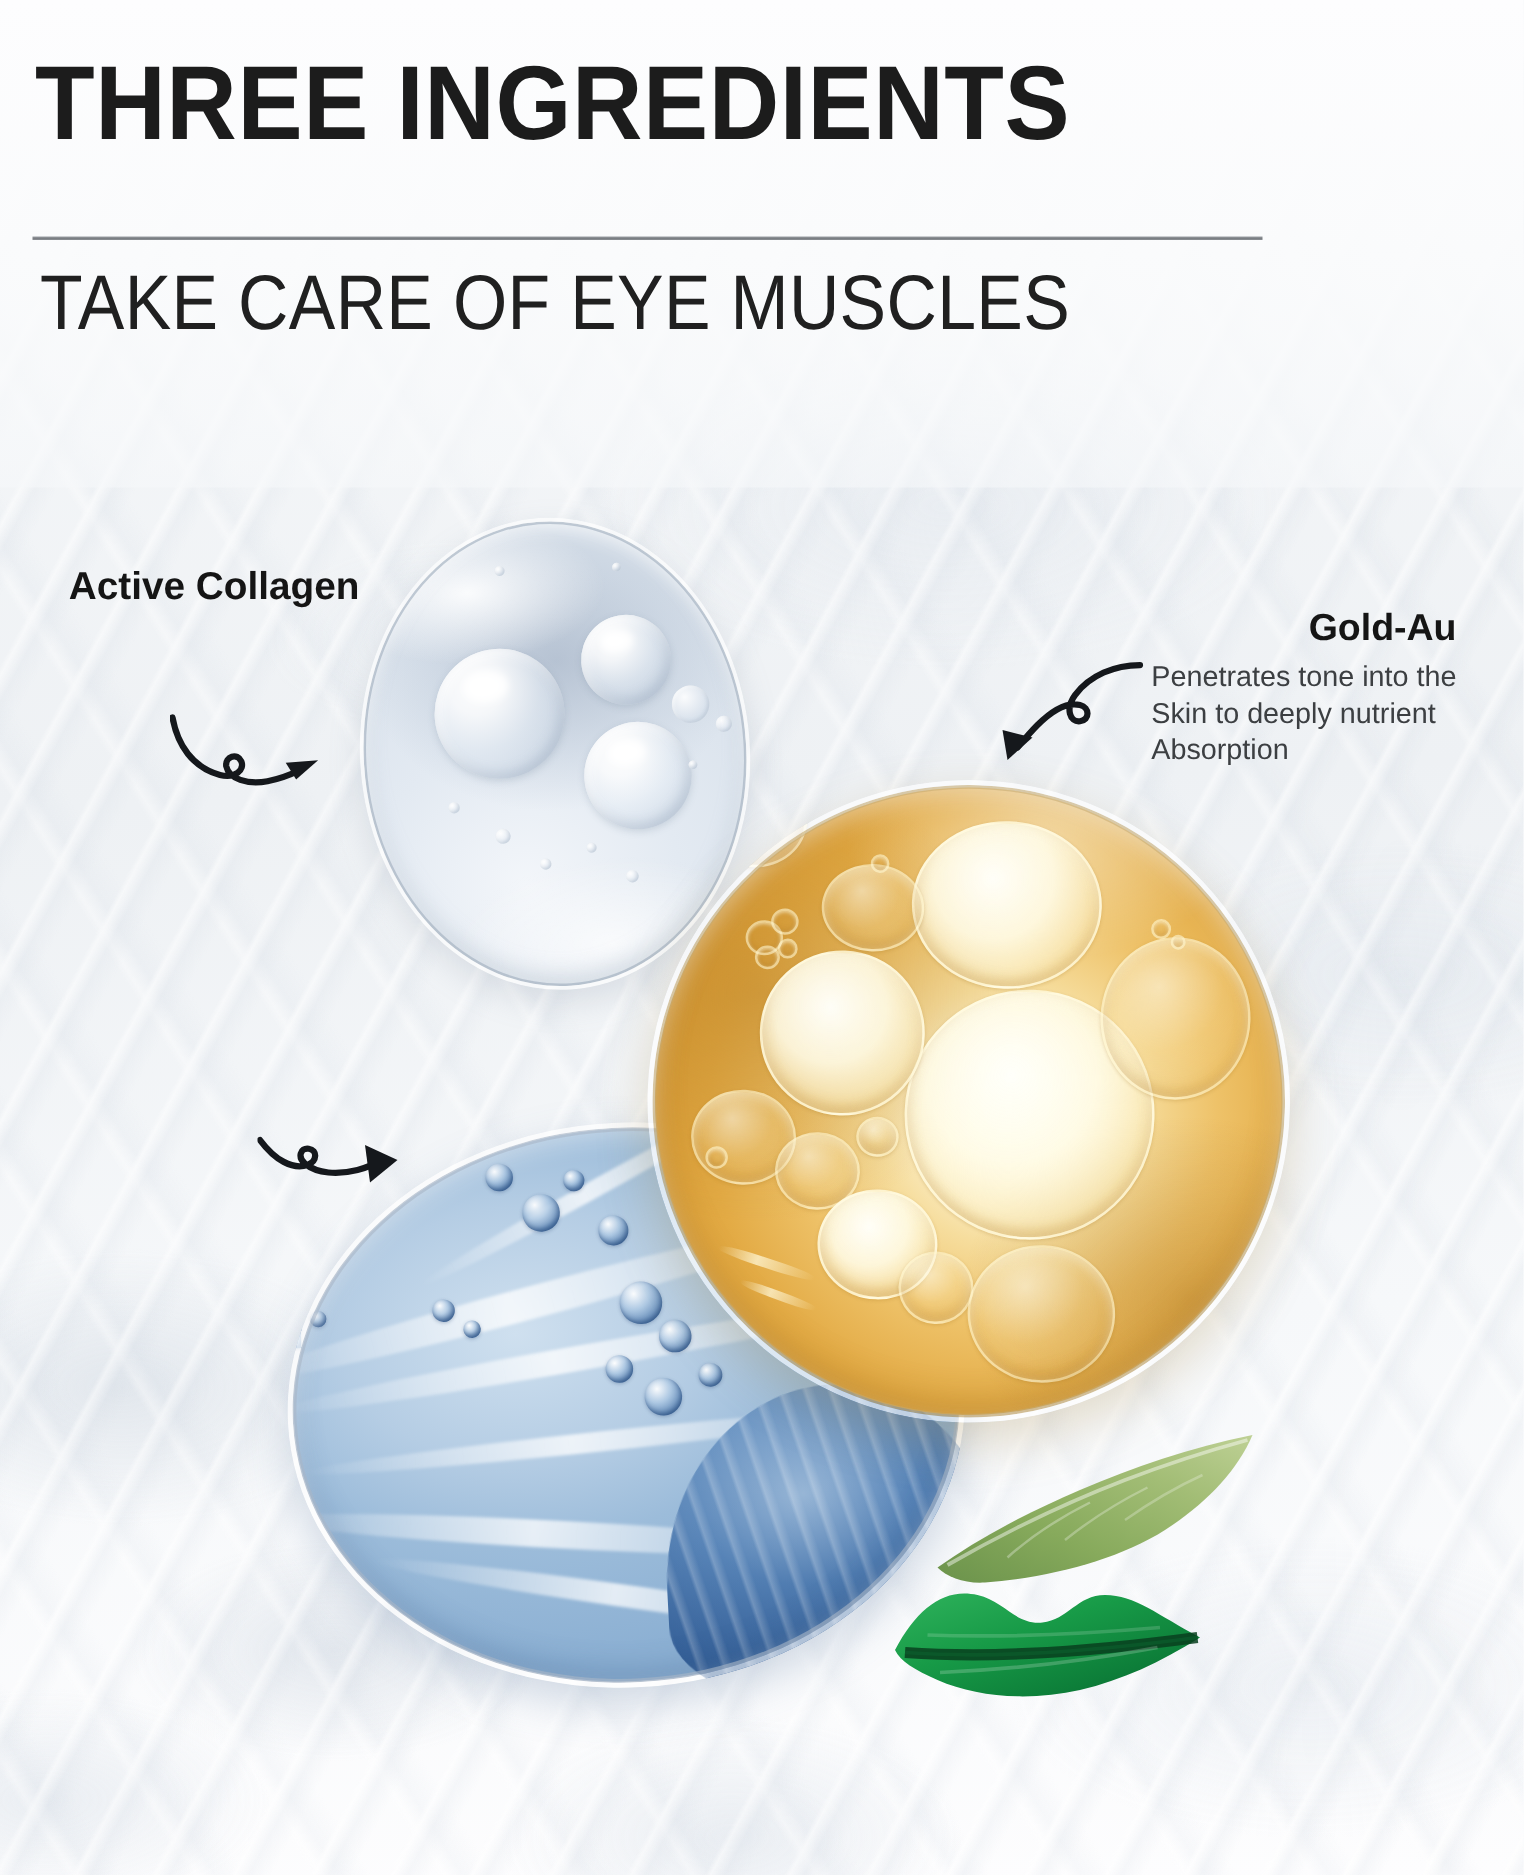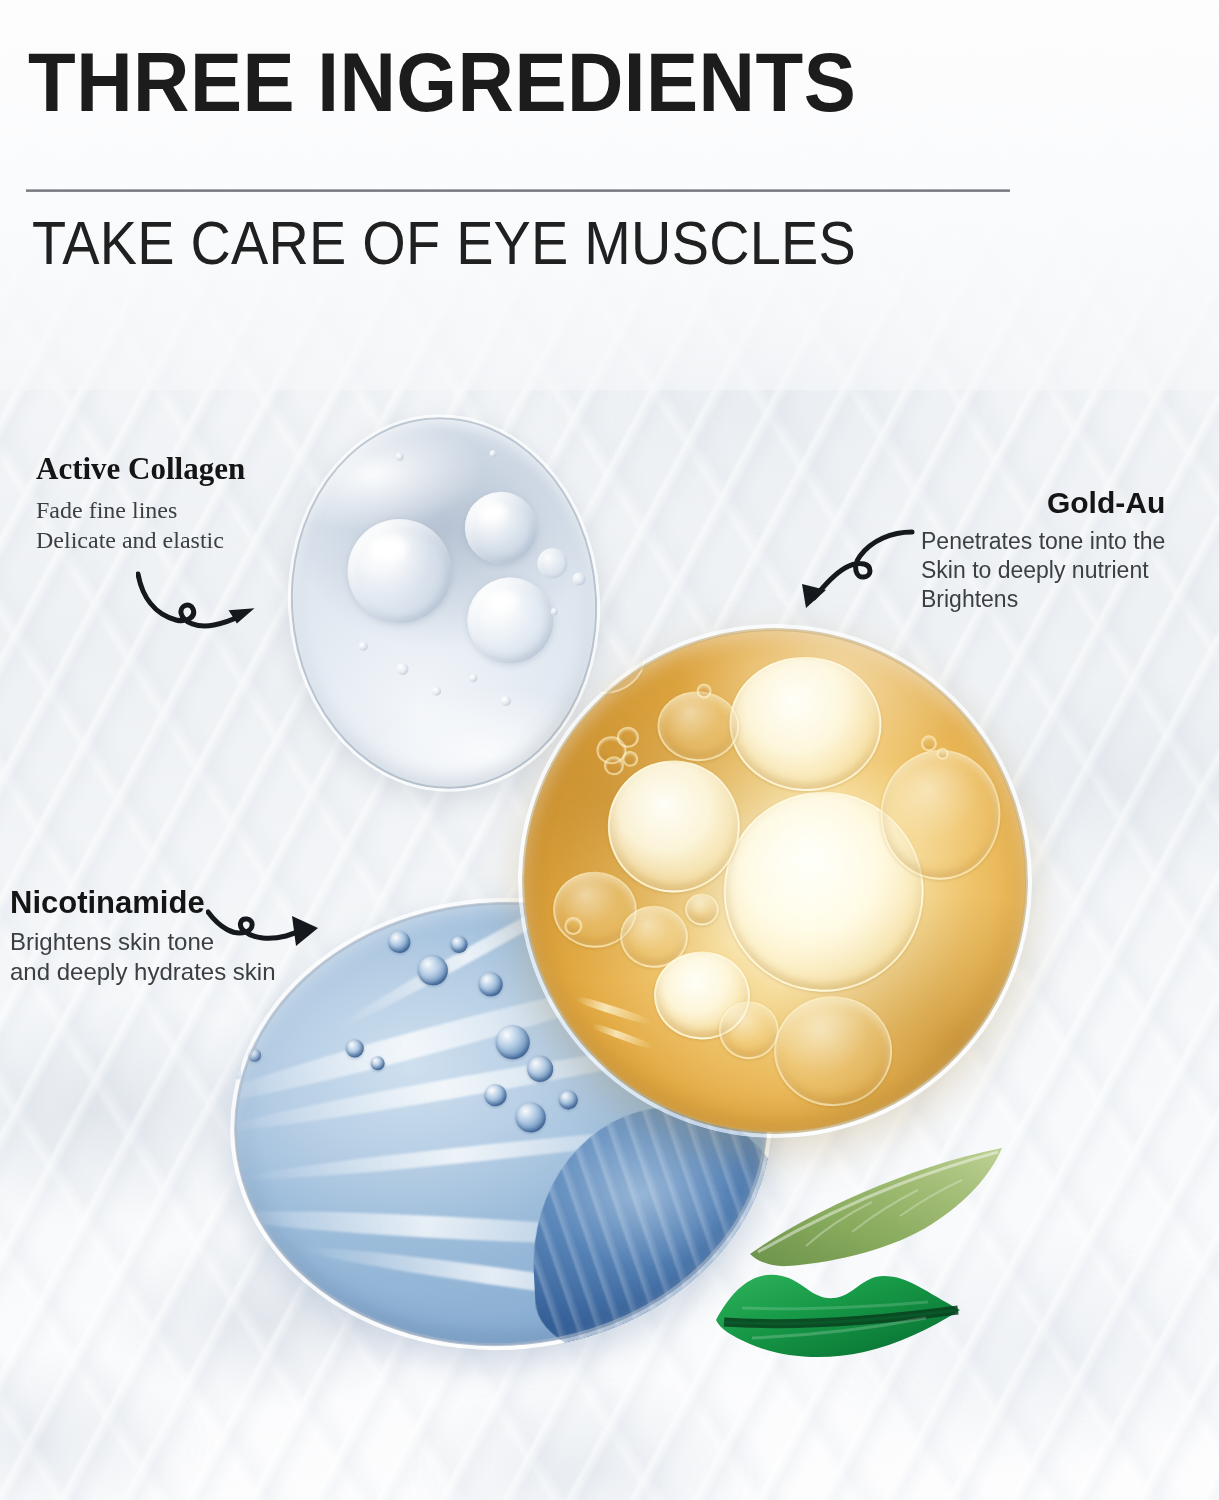--- a/index.html
+++ b/index.html
@@ -103,21 +103,21 @@
     font-weight: 700;
     color: #151515;
     white-space: nowrap;
   }
   .ing-desc {
     color: #3c3f42;
     white-space: nowrap;
   }
   .ing-desc div { white-space: nowrap; }
 
-  #ing-collagen { left: 36px; top: 450px; font-family: Liberation Serif, serif; }
+  #ing-collagen { left: 55px; top: 450px; }
   #ing-collagen .ing-name { font-size: 31px; line-height: 38px; }
   #ing-collagen .ing-desc { font-size: 24px; line-height: 30px; margin-top: 7px; }
 
   #ing-gold { left: 921px; top: 484px; }
   #ing-gold .ing-name { font-size: 30px; line-height: 37px; text-align: right; }
   #ing-gold .ing-desc { font-size: 23px; line-height: 29px; margin-top: 6px; }
 
   #ing-nico { left: 10px; top: 884px; }
   #ing-nico .ing-name { font-size: 31px; line-height: 38px; }
   #ing-nico .ing-desc { font-size: 24px; line-height: 30px; margin-top: 5px; }
@@ -448,42 +448,31 @@
     <div class="bub-tiny" style="left:414px; top:118px; width:8px;  height:8px;"></div>
 
     <div class="gold-streak" style="left:60px;  top:388px; width:80px; height:8px;  transform:rotate(16deg);"></div>
     <div class="gold-streak" style="left:78px;  top:414px; width:64px; height:7px;  transform:rotate(18deg);"></div>
 
     <div class="disc-rim"></div>
   </div>
 
   <div class="ing" id="ing-collagen">
     <div class="ing-name">Active Collagen</div>
-    <div class="ing-desc">
-      <div>Fade fine lines</div>
-      <div>Delicate and elastic</div>
-    </div>
   </div>
 
   <div class="ing" id="ing-gold">
     <div class="ing-name">Gold-Au</div>
     <div class="ing-desc">
       <div>Penetrates tone into the</div>
       <div>Skin to deeply nutrient</div>
-      <div>Brightens</div>
+      <div>Absorption</div>
     </div>
   </div>
 
-  <div class="ing" id="ing-nico">
-    <div class="ing-name">Nicotinamide</div>
-    <div class="ing-desc">
-      <div>Brightens skin tone</div>
-      <div>and deeply hydrates skin</div>
-    </div>
-  </div>
 
   <div class="arrow" id="arrow-collagen">
     <svg width="140" height="80" viewBox="0 0 140 80">
       <path d="M2 8 C6 30 18 48 40 54 C52 57 60 50 57 43 C54 36 44 39 45 47 C47 57 62 62 78 59 C88 57 96 54 104 50" stroke="#15181c" stroke-width="5" fill="none" stroke-linecap="round"></path>
       <path d="M116 38 L104 58 L92 48 Z" fill="#15181c" transform="rotate(18 104 48)"></path>
     </svg>
   </div>
 
   <div class="arrow" id="arrow-gold">
     <svg width="130" height="90" viewBox="0 0 130 90">

